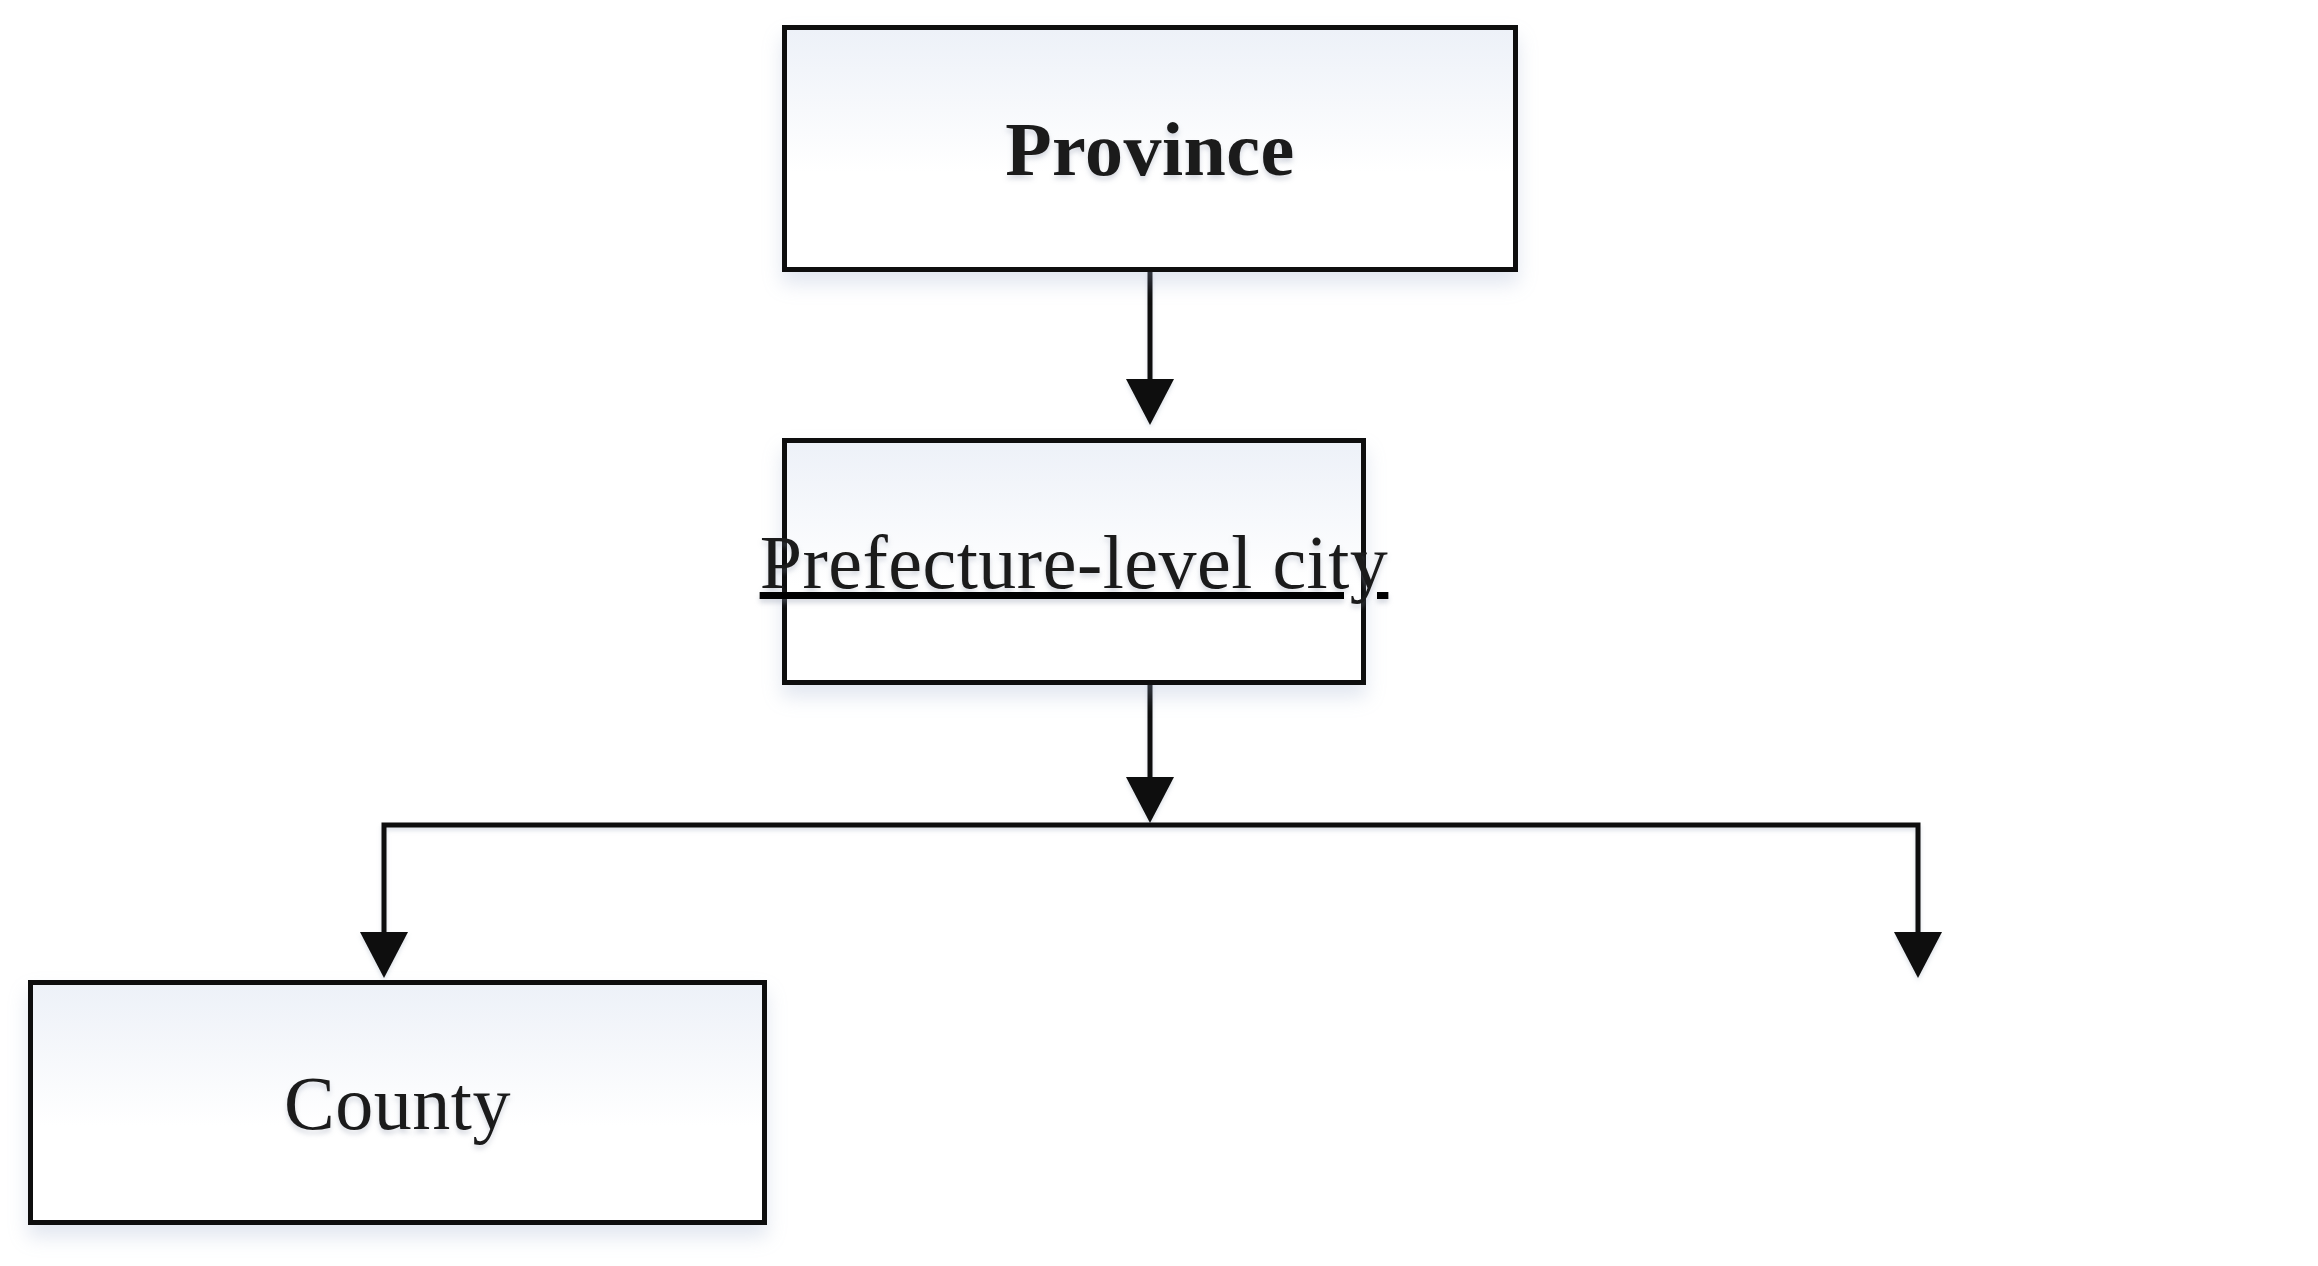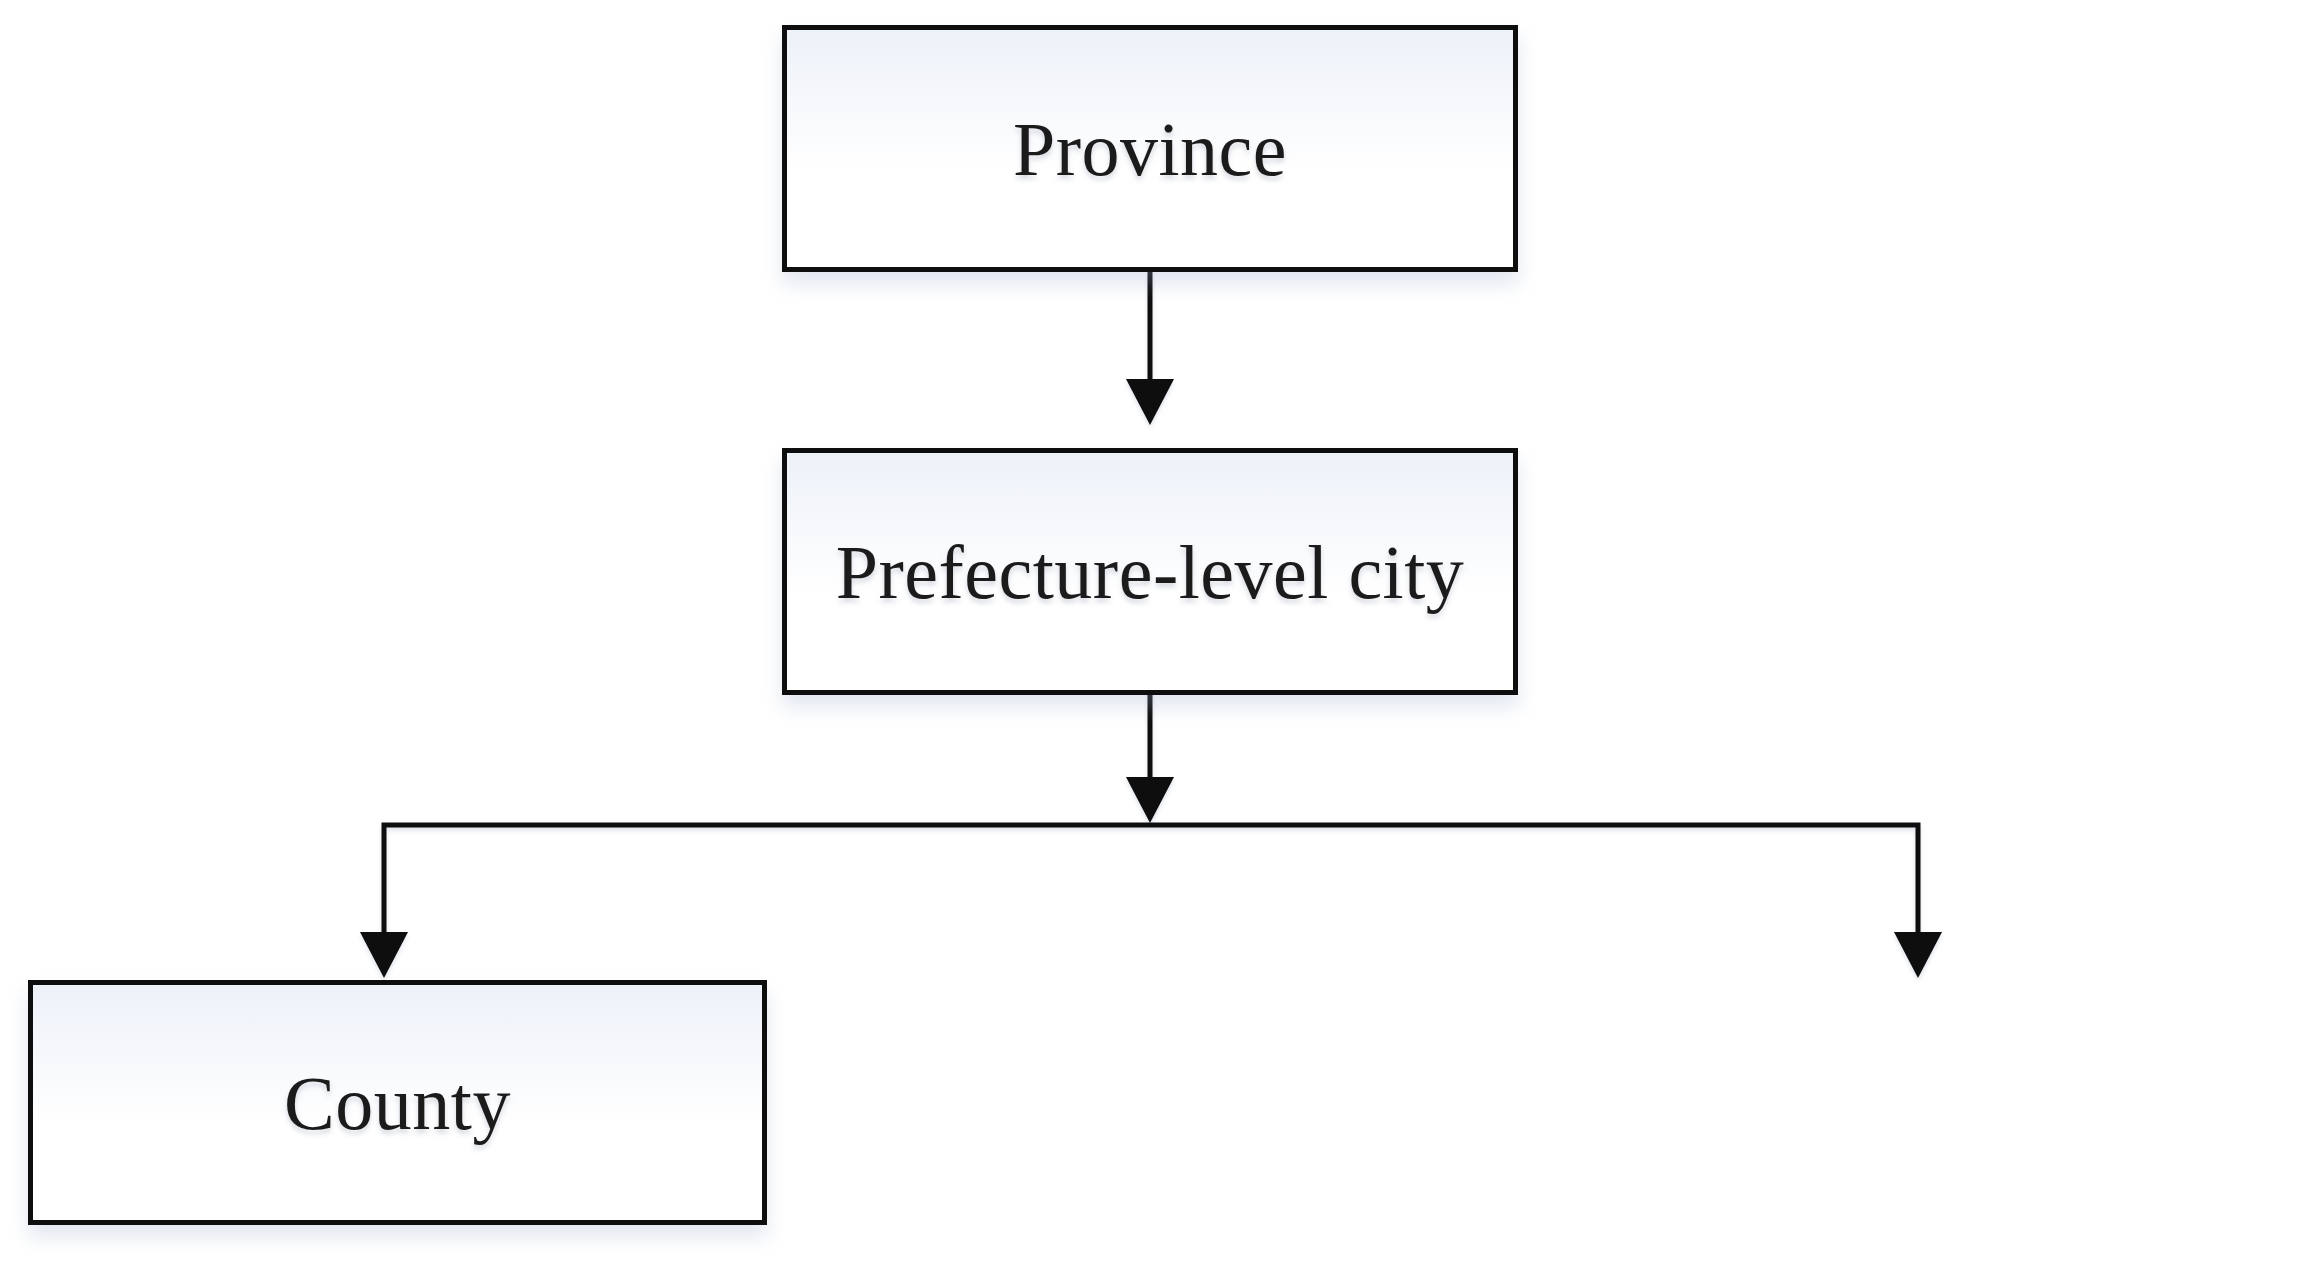--- a/index.html
+++ b/index.html
@@ -46,22 +46,22 @@
   }
   .node-label {
     font-size: 76px;
     line-height: 1;
     color: var(--text);
     white-space: nowrap;
     text-shadow: 0 4px 5px rgba(140,150,170,0.35);
     letter-spacing: 0.5px;
   }
   
-  .node-province            { left: 782px;  top: 25px;  width: 736px; height: 247px; }
-  .node-prefecture          { left: 782px;  top: 448px; width: 736px; height: 247px; }
+  .node-province            { left: 782px;  top: 25px;  width: 736px; height: 247px; font-weight: bold; }
+  .node-prefecture          { left: 782px;  top: 438px; width: 584px; height: 247px; text-decoration: underline; }
   .node-county              { left: 28px;   top: 980px; width: 739px; height: 245px; }
   .node-county-level-city   { left: 1548px; top: 980px; width: 737px; height: 245px; }
 </style>
 </head>
 <body>
 
 <div class="canvas">
 
   <svg class="connectors" viewBox="0 0 2318 1266" xmlns="http://www.w3.org/2000/svg" aria-hidden="true">
 

